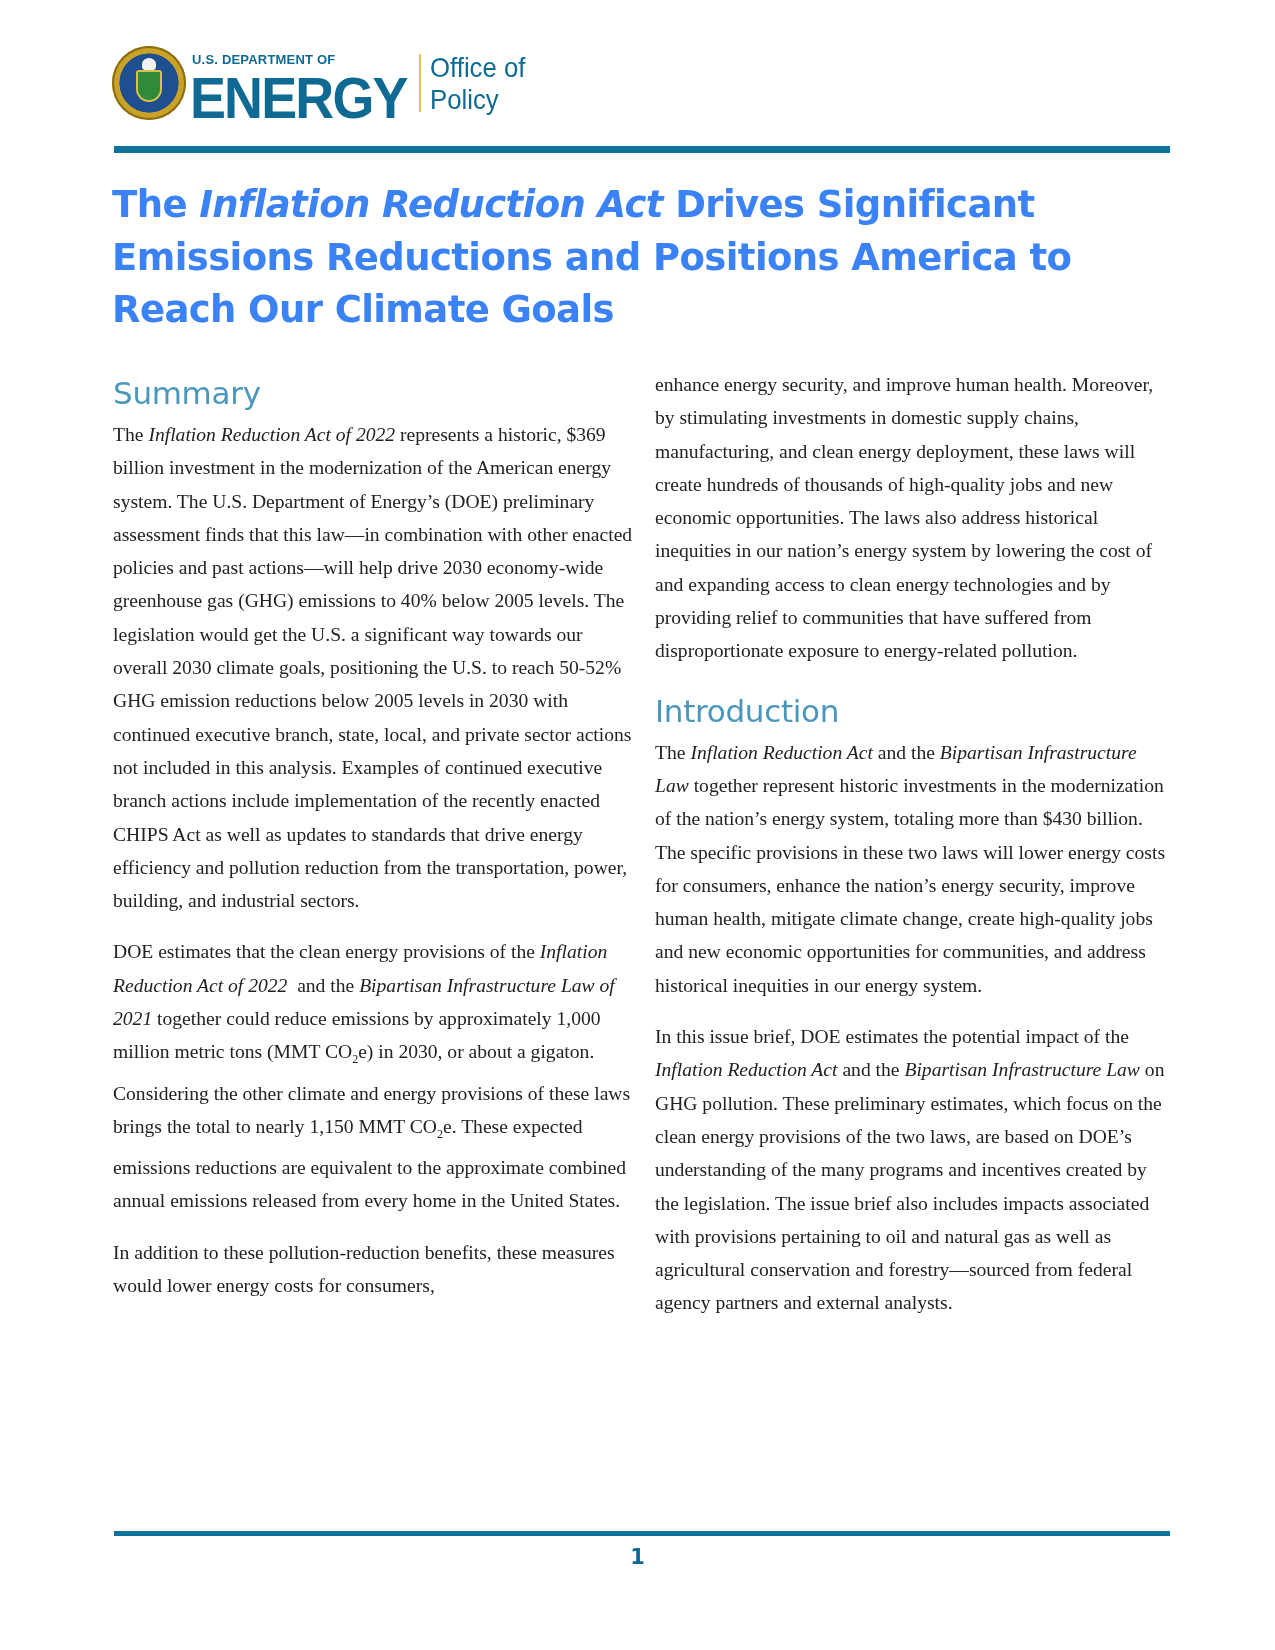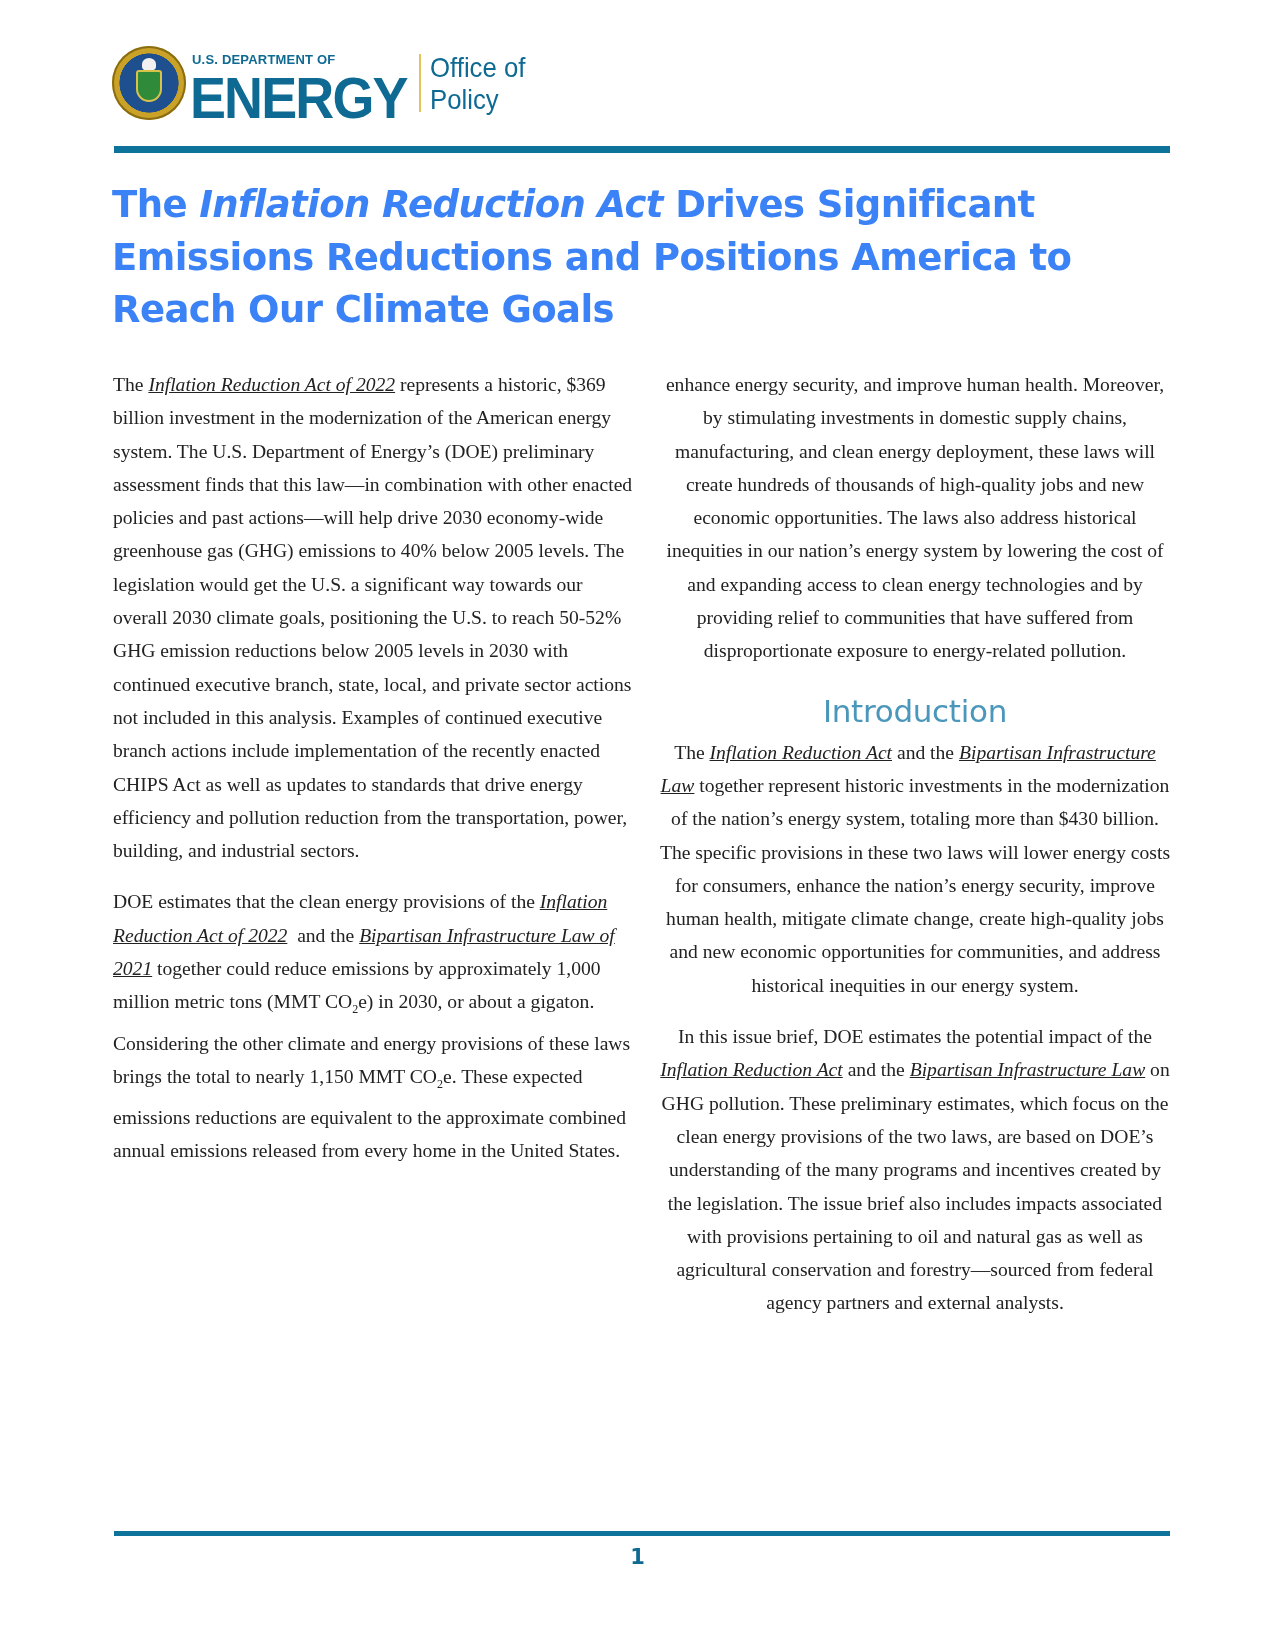--- a/index.html
+++ b/index.html
@@ -21,24 +21,24 @@
   .office { position: absolute; left: 318px; top: 6px; font-family: "Liberation Sans", sans-serif; font-size: 28px;
           color: #0f6a93; line-height: 32px; transform: scaleX(0.92); transform-origin: left; }
   .rule { position: absolute; left: 114px; width: 1056px; background: #0e739a; }
   #top-rule { top: 146px; height: 7px; }
   #bottom-rule { top: 1531px; height: 5px; }
   #title { left: 112px; top: 179px; width: 1060px; font-family: "DejaVu Sans", sans-serif; font-weight: bold;
            font-size: 37px; line-height: 52.5px; color: #3b82f6; letter-spacing: -0.6px; margin: 0; }
   #title em { font-style: italic; }
   .col { position: absolute; width: 520px; font-family: "Liberation Serif", serif; font-size: 19.6px; line-height: 33.3px; color: #222; }
   #col-left { left: 113px; top: 368px; }
-  #col-right { left: 655px; top: 368px; text-align: center; }
+  #col-right { left: 655px; top: 368px; }
   .col h2 { margin: 0; font-family: "DejaVu Sans", sans-serif; font-weight: normal; font-size: 31px; color: #4a97bb; line-height: 50px; letter-spacing: -0.3px; }
   .col p { margin: 0 0 18px 0; }
-  .col em { font-style: italic; text-decoration: underline; }
+  .col em { font-style: italic; }
   #col-right h2 { margin-top: 12px; }
   #page-num { left: 0; width: 1275px; top: 1545px; text-align: center; font-family: "DejaVu Sans", sans-serif;
               font-weight: bold; font-size: 21px; color: #0f6a93; }
 </style>
 </head>
 <body>
 
 <div id="logo" class="abs">
   <div class="seal">
     <div class="eagle"></div>
@@ -51,22 +51,24 @@
     <div>Office of</div>
     <div>Policy</div>
   </div>
 </div>
 
 <div id="top-rule" class="rule"></div>
 
 <h1 id="title" class="abs"><span>The </span><em>Inflation Reduction Act</em><span> Drives Significant Emissions Reductions and Positions America to Reach Our Climate Goals</span></h1>
 
 <div id="col-left" class="col">
+  <h2>Summary</h2>
   <p><span>The </span><em>Inflation Reduction Act of 2022</em><span> represents a historic, $369 billion investment in the modernization of the American energy system. The U.S. Department of Energy’s (DOE) preliminary assessment finds that this law—in combination with other enacted policies and past actions—will help drive 2030 economy-wide greenhouse gas (GHG) emissions to 40% below 2005 levels. The legislation would get the U.S. a significant way towards our overall 2030 climate goals, positioning the U.S. to reach 50-52% GHG emission reductions below 2005 levels in 2030 with continued executive branch, state, local, and private sector actions not included in this analysis. Examples of continued executive branch actions include implementation of the recently enacted CHIPS Act as well as updates to standards that drive energy efficiency and pollution reduction from the transportation, power, building, and industrial sectors.</span></p>
   <p><span>DOE estimates that the clean energy provisions of the </span><em>Inflation Reduction Act of 2022</em><span style="white-space:pre">  and the </span><em>Bipartisan Infrastructure Law of 2021</em><span> together could reduce emissions by approximately 1,000 million metric tons (MMT CO</span><sub style="font-size:12px">2</sub><span>e) in 2030, or about a gigaton. Considering the other climate and energy provisions of these laws brings the total to nearly 1,150 MMT CO</span><sub style="font-size:12px">2</sub><span>e. These expected emissions reductions are equivalent to the approximate combined annual emissions released from every home in the United States.</span></p>
+  <p>In addition to these pollution-reduction benefits, these measures would lower energy costs for consumers,</p>
 </div>
 
 <div id="col-right" class="col">
   <p id="p3-cont">enhance energy security, and improve human health. Moreover, by stimulating investments in domestic supply chains, manufacturing, and clean energy deployment, these laws will create hundreds of thousands of high-quality jobs and new economic opportunities. The laws also address historical inequities in our nation’s energy system by lowering the cost of and expanding access to clean energy technologies and by providing relief to communities that have suffered from disproportionate exposure to energy-related pollution.</p>
   <h2>Introduction</h2>
   <p><span>The </span><em>Inflation Reduction Act</em><span> and the </span><em>Bipartisan Infrastructure Law</em><span> together represent historic investments in the modernization of the nation’s energy system, totaling more than $430 billion. The specific provisions in these two laws will lower energy costs for consumers, enhance the nation’s energy security, improve human health, mitigate climate change, create high-quality jobs and new economic opportunities for communities, and address historical inequities in our energy system.</span></p>
   <p><span>In this issue brief, DOE estimates the potential impact of the </span><em>Inflation Reduction Act</em><span> and the </span><em>Bipartisan Infrastructure Law</em><span> on GHG pollution. These preliminary estimates, which focus on the clean energy provisions of the two laws, are based on DOE’s understanding of the many programs and incentives created by the legislation. The issue brief also includes impacts associated with provisions pertaining to oil and natural gas as well as agricultural conservation and forestry—sourced from federal agency partners and external analysts.</span></p>
 </div>
 
 <div id="bottom-rule" class="rule"></div>

